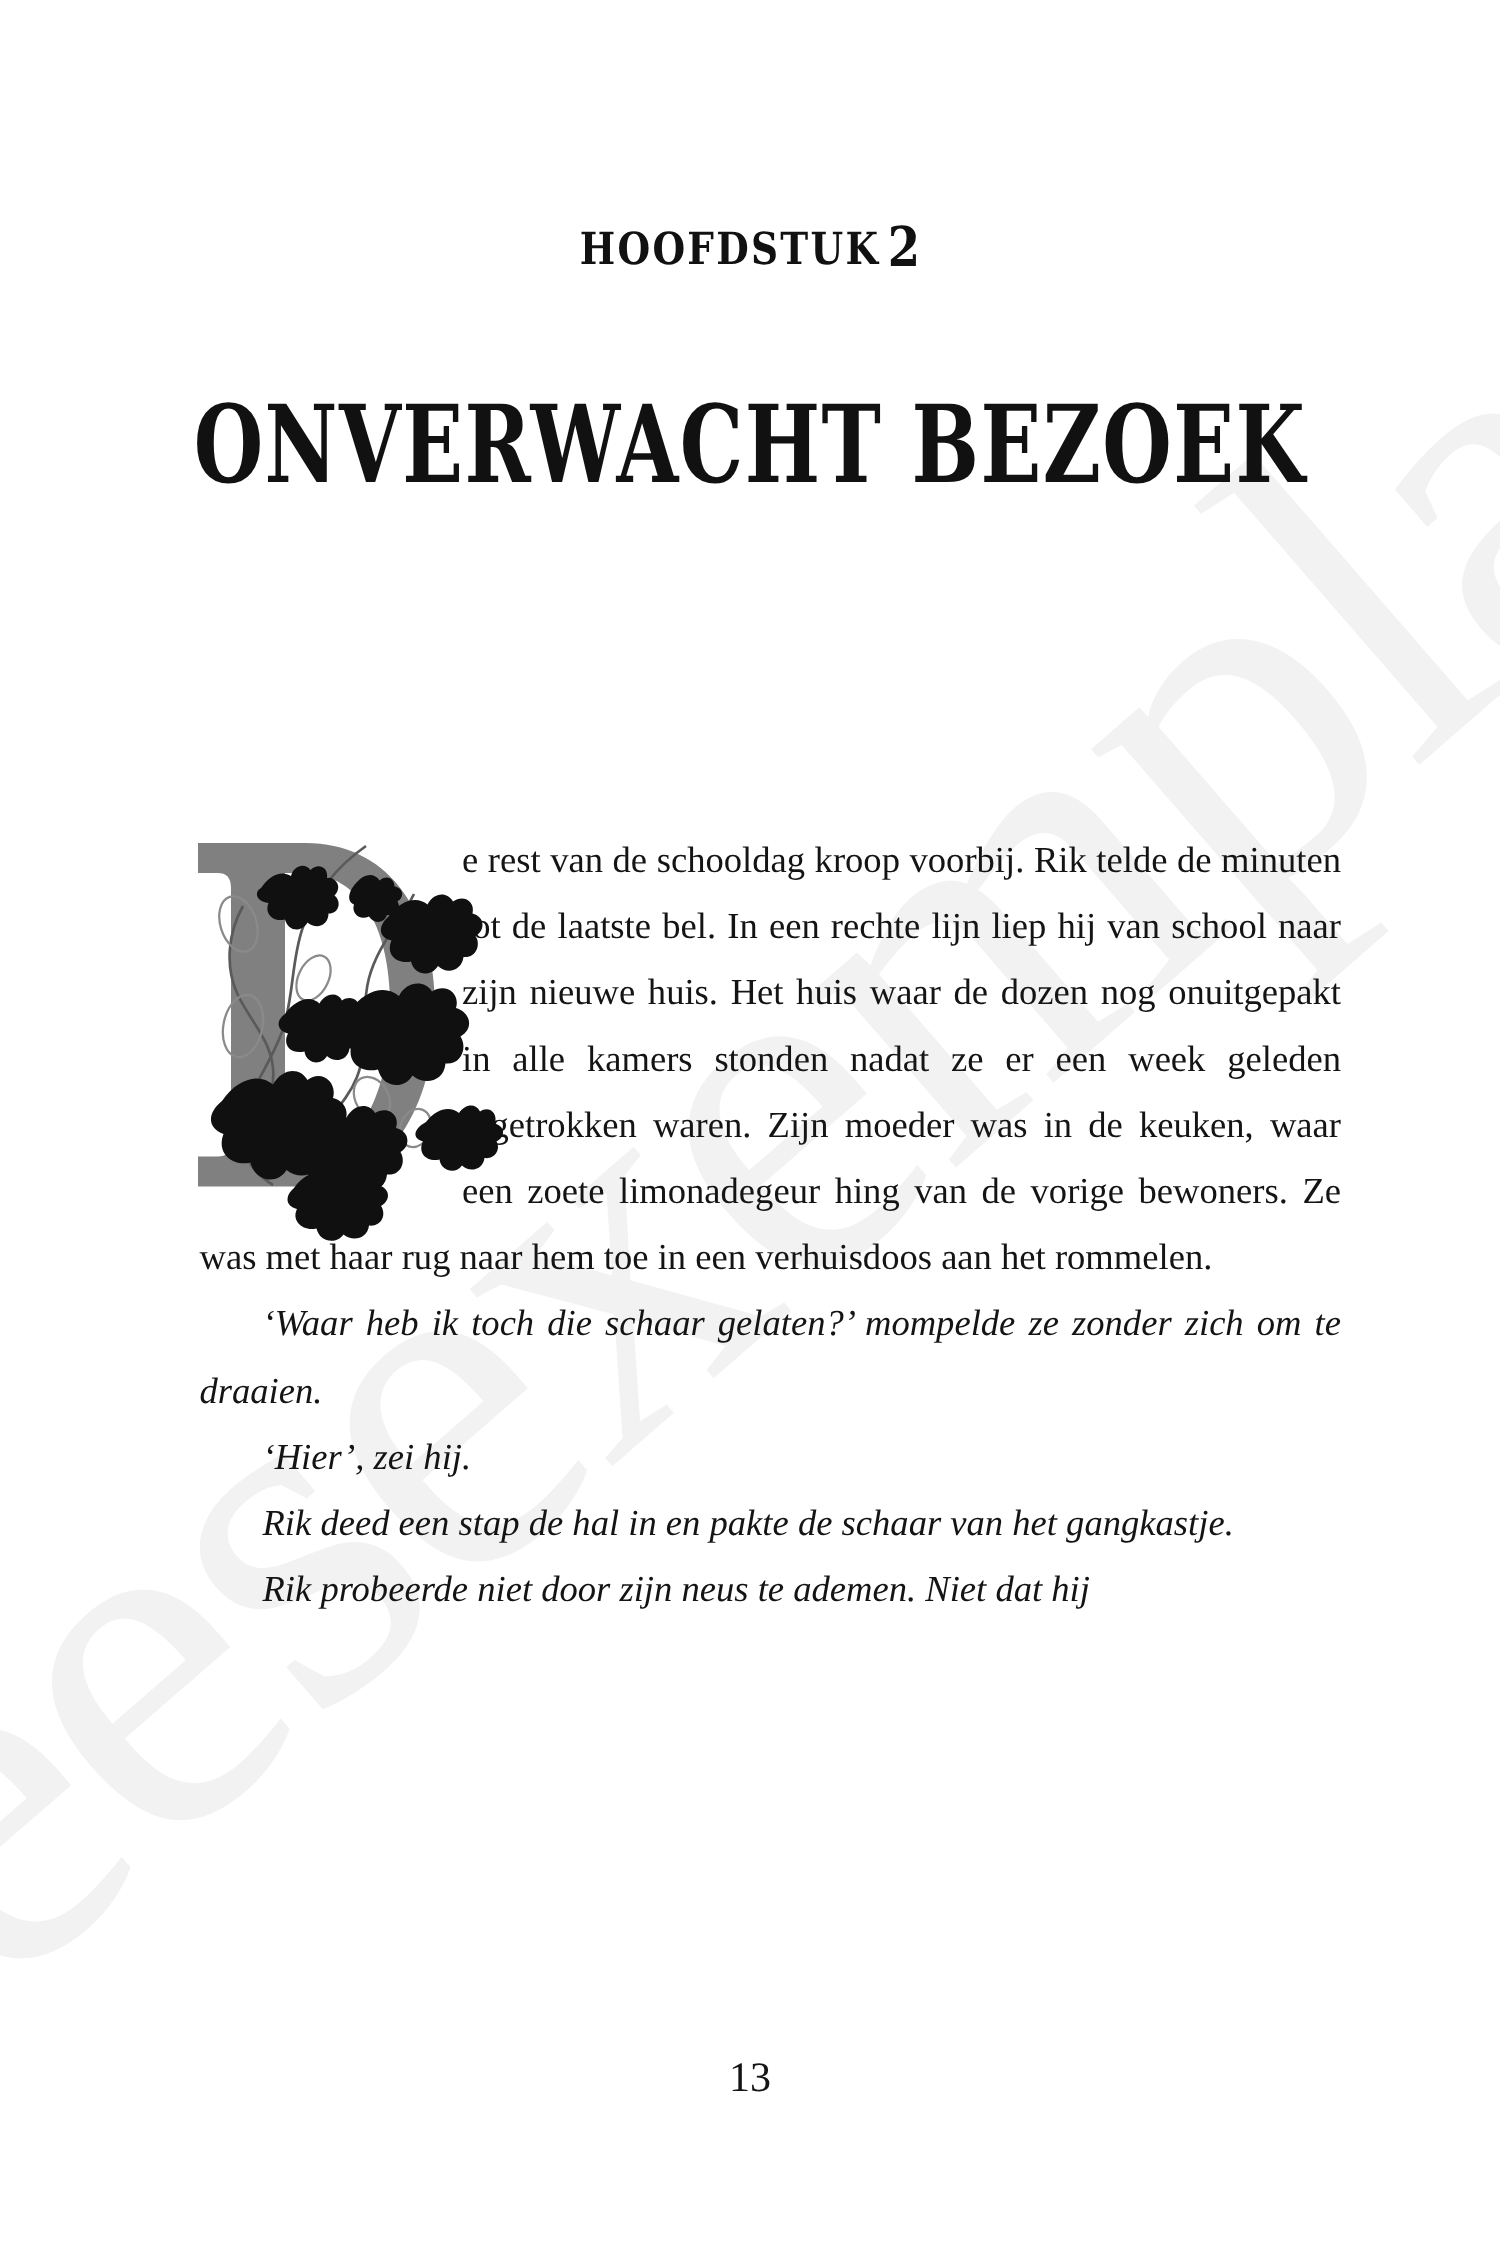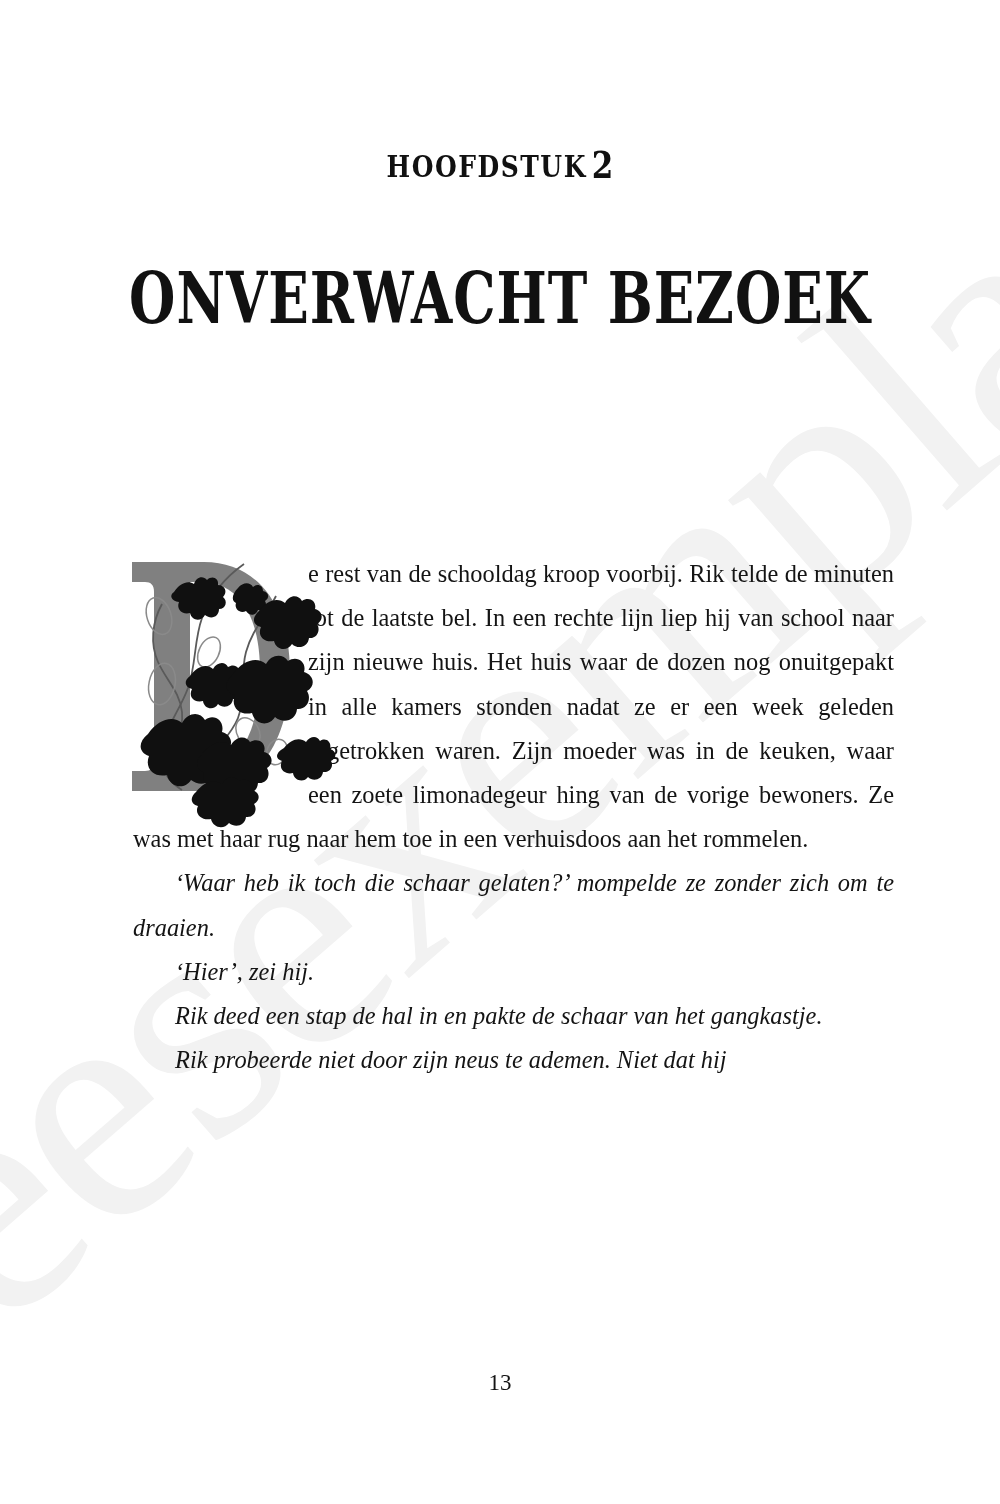--- a/index.html
+++ b/index.html
@@ -128,21 +128,21 @@
   .first-para {
     text-align: justify;
   }
 
   .page-number {
     position: absolute;
     top: 1370px;
     left: 0;
     width: 1000px;
     text-align: center;
-    font-size: 23px;
+    font-size: 28px;
     color: #141414;
   }
 </style>
 </head>
 <body>
 
 <div class="page">
 
   <div class="watermark-layer">
     <div class="watermark-text">Leesexemplaar</div>

